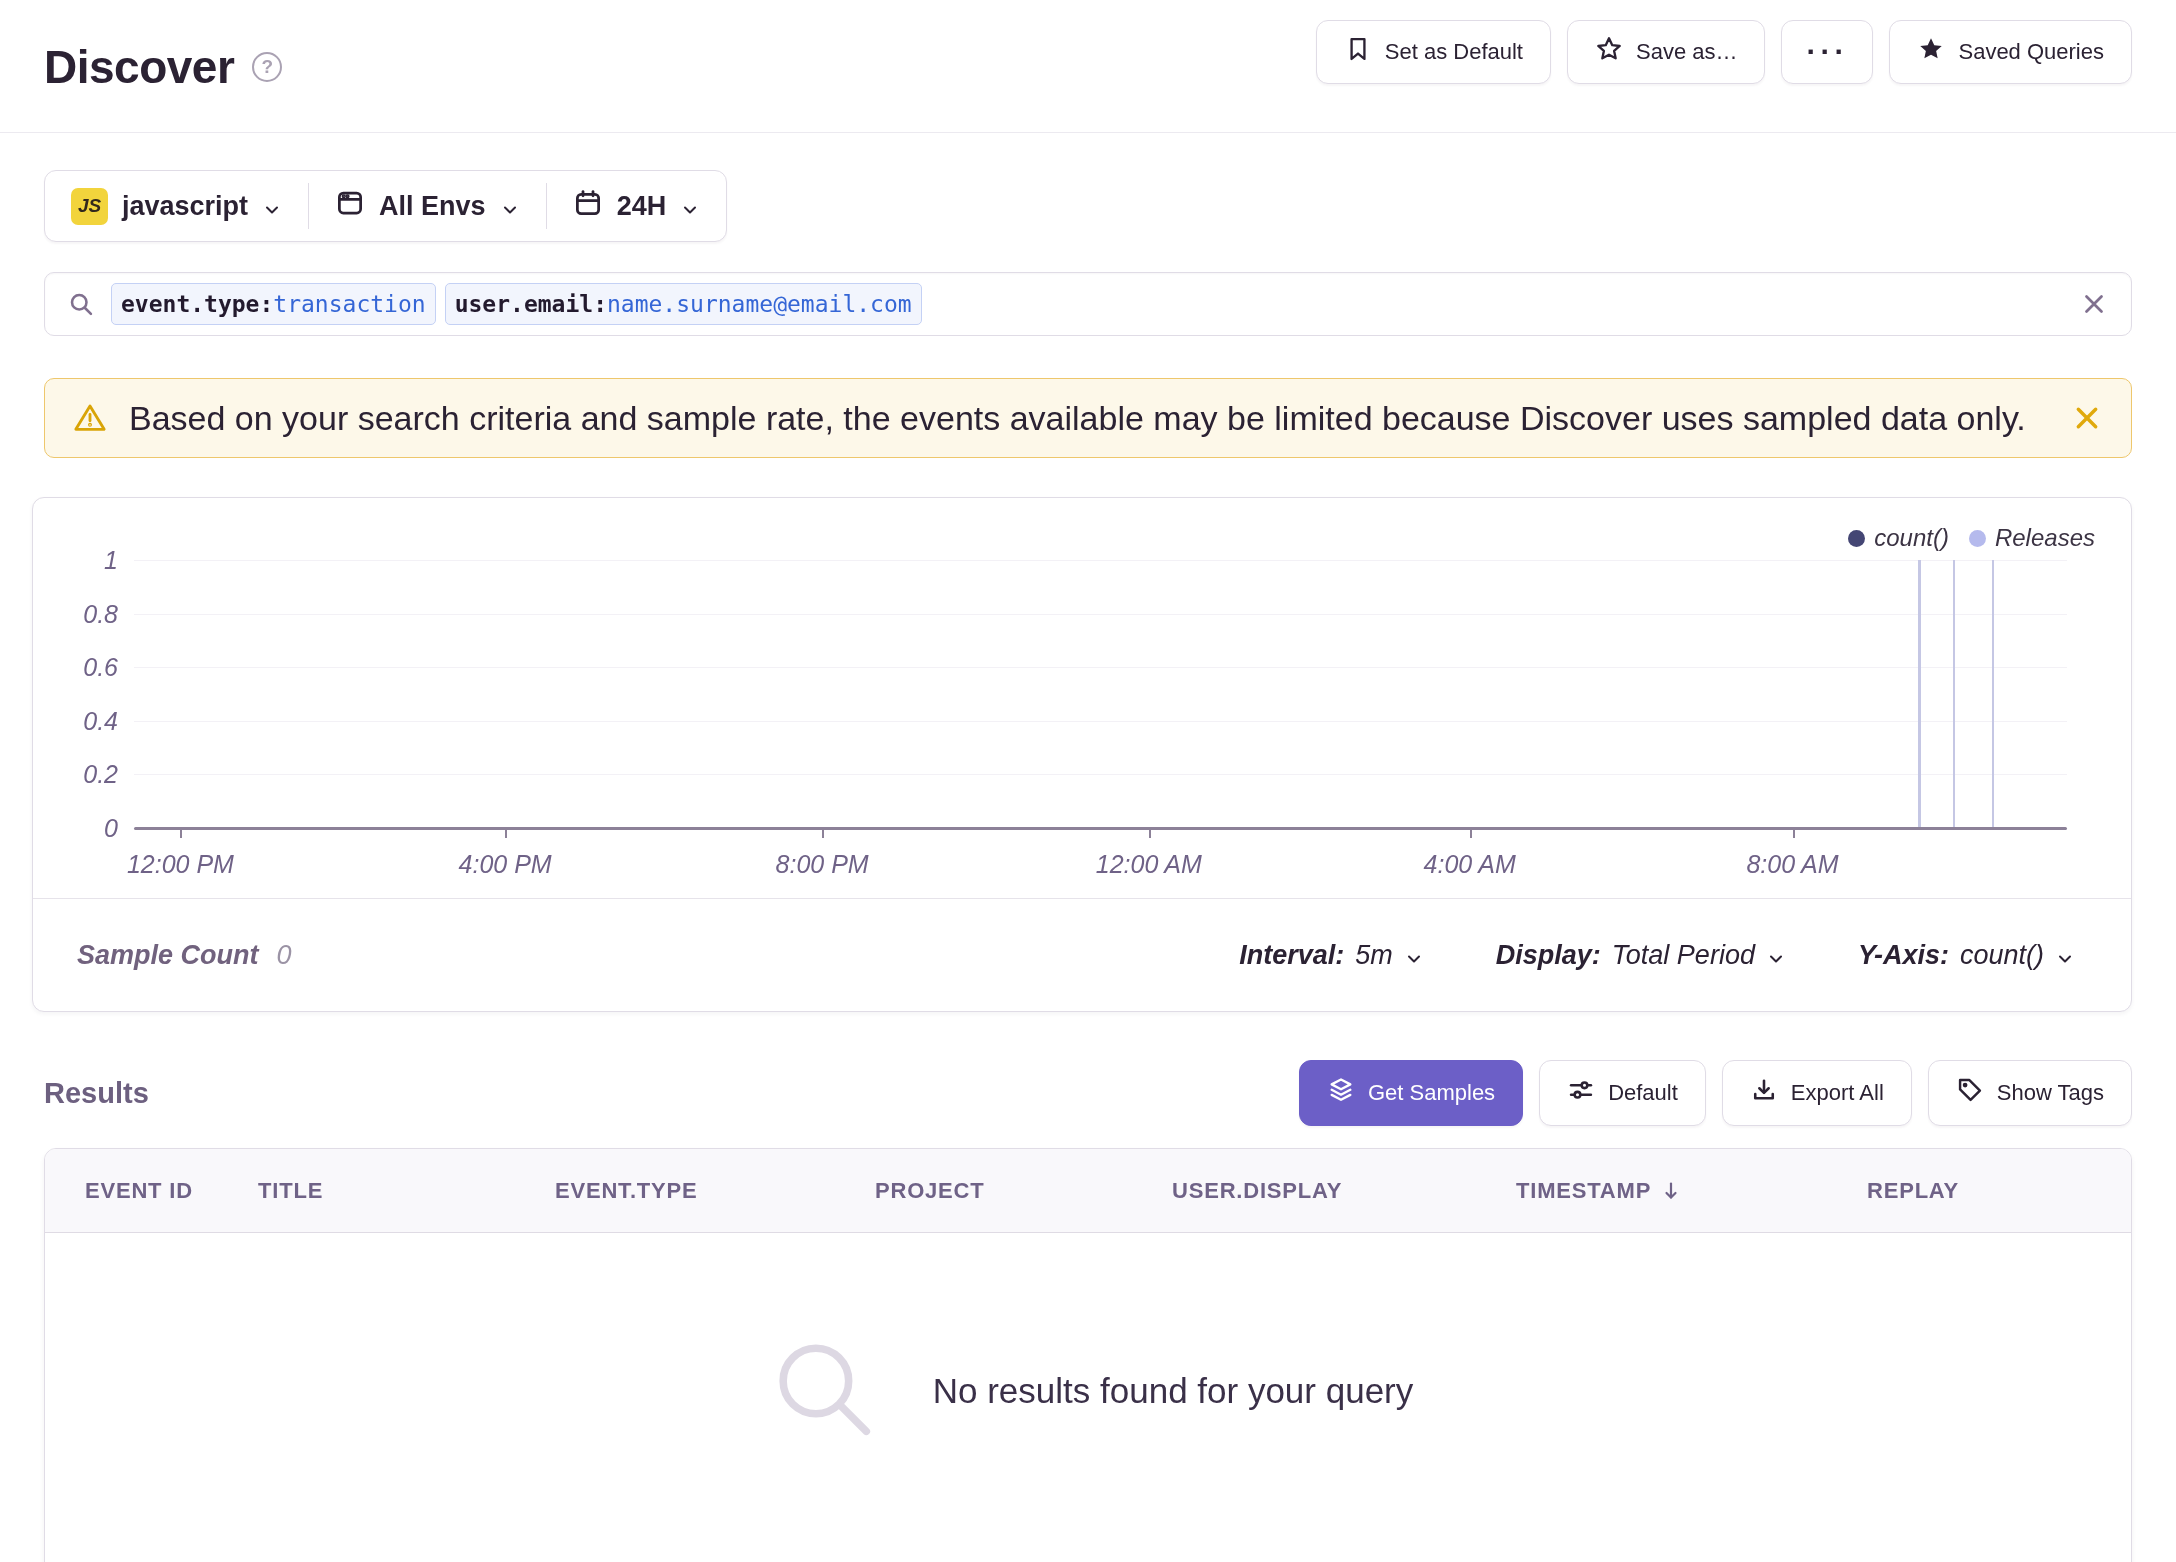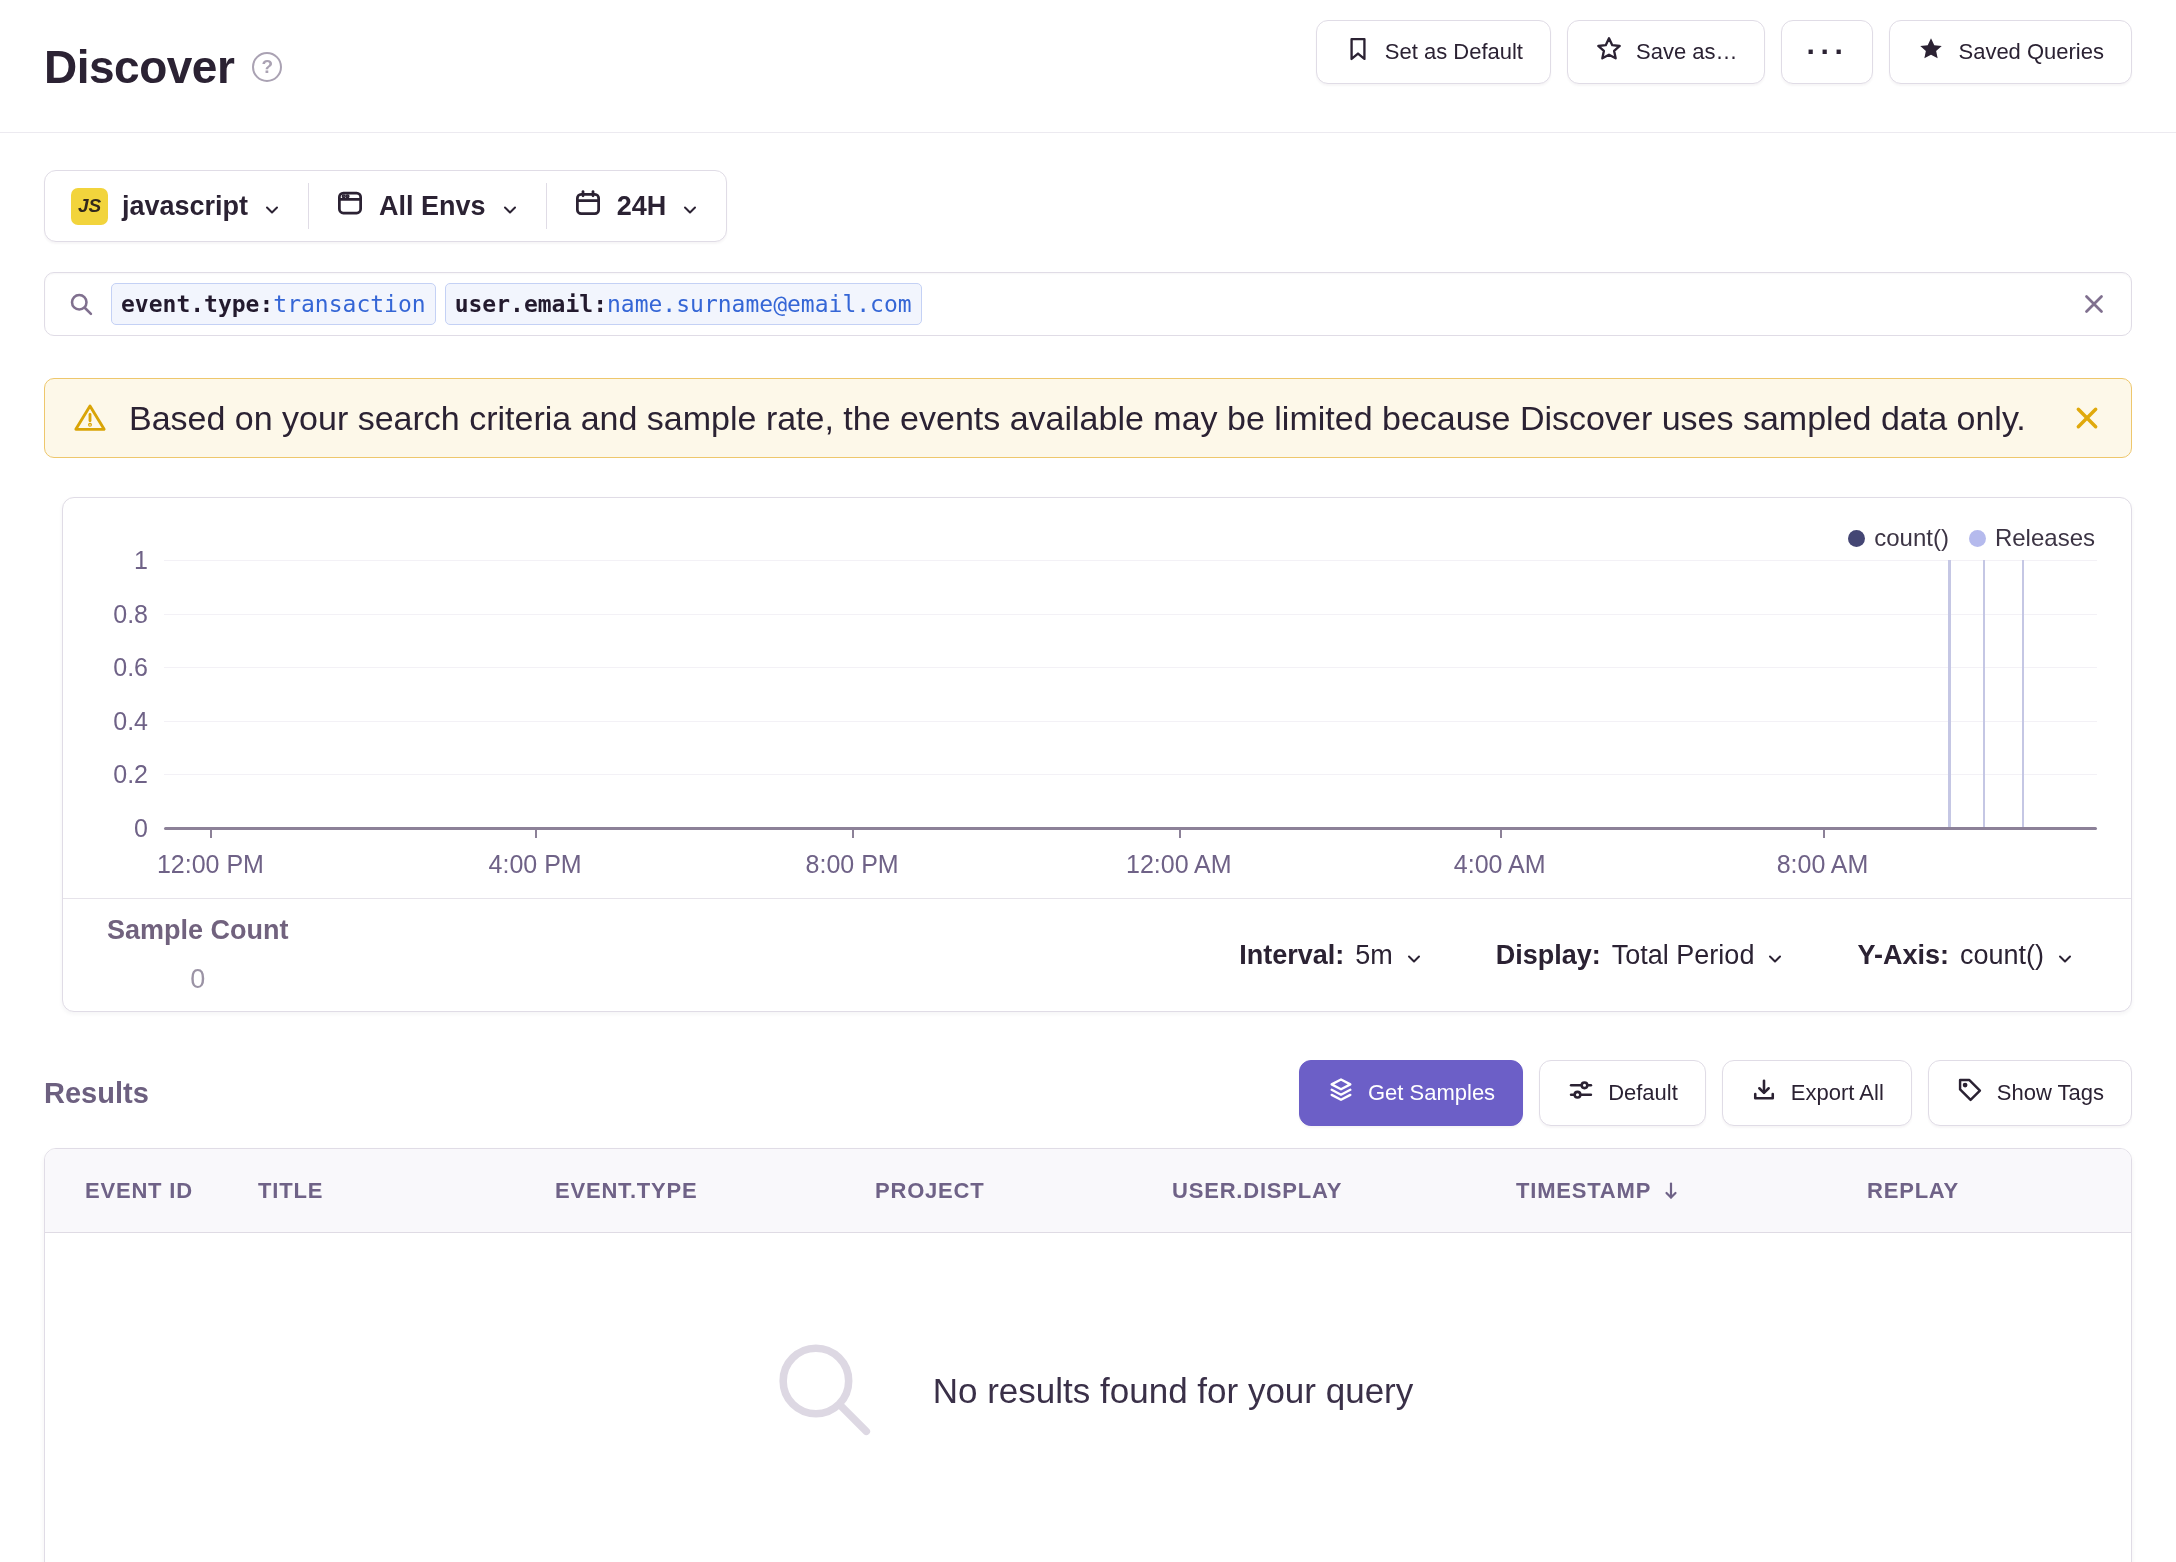--- a/index.html
+++ b/index.html
@@ -45,35 +45,35 @@
   .clear-x { width:30px; height:30px; color:#80708f; flex:none; cursor:pointer; }
 
   
   .banner { position:absolute; left:44px; right:44px; top:378px; height:80px; background:#fdf8e9;
     border:1.5px solid #eec76c; border-radius:10px; display:flex; align-items:center; padding:0 28px; gap:22px; }
   .banner .warn-ic { width:34px; height:34px; color:#d9a406; flex:none; }
   .banner-text { font-size:34px; color:#2b2233; flex:1; }
   .banner .close-ic { width:32px; height:32px; color:#e0a90c; flex:none; cursor:pointer; }
 
   
-  .chart-panel { position:absolute; left:62px; right:44px; top:497px; height:515px; background:#fff;
-    border:1.5px solid #e0dce6; border-radius:12px; box-shadow:0 2px 4px rgba(43,34,51,0.05); }
+  .chart-panel { position:absolute; left:32px; right:44px; top:497px; height:515px; background:#fff;
+    border:1.5px solid #e0dce6; border-radius:12px; box-shadow:0 2px 4px rgba(43,34,51,0.05);font-style:italic; }
   .legend { position:absolute; top:26px; right:36px; display:flex; align-items:center; gap:20px; font-size:24px; color:#3c3444; }
   .legend-item { display:flex; align-items:center; gap:9px; cursor:pointer; }
   .dot { width:17px; height:17px; border-radius:50%; }
   .plot { position:absolute; left:101px; top:62px; width:1933px; height:268px; }
   .gridline { position:absolute; left:0; right:0; height:1px; background:#f3f1f6; }
   .xaxis { position:absolute; left:0; right:0; bottom:-2px; height:3px; background:#8c8198; border-radius:2px; }
   .ytick-label { position:absolute; right:calc(100% + 16px); transform:translateY(-50%); font-size:25px; color:#6f6287; }
   .xtick { position:absolute; top:100%; width:2px; height:10px; background:#8c8198; }
   .xtick-label { position:absolute; top:calc(100% + 22px); transform:translateX(-50%); font-size:25px; color:#6f6287; white-space:nowrap; }
   .release-line { position:absolute; top:0; bottom:0; width:2.5px; background:#c5c7e4; }
   .chart-footer { position:absolute; left:0; right:0; bottom:0; height:113px; border-top:1px solid #e6e3ea;
     display:flex; align-items:center; justify-content:space-between; padding:0 56px 0 44px; }
-  .sample-count { display:flex; align-items:center; gap:18px;flex-direction:column; }
+  .sample-count { display:flex; align-items:center; gap:18px; }
   .sample-count .sc-label { font-size:27px; font-weight:700; color:#71627e; }
   .sample-count .sc-value { font-size:27px; color:#9b93a5; }
   .cf-controls { display:flex; align-items:center; gap:72px; }
   .cf-group { display:flex; align-items:center; gap:11px; font-size:27px; cursor:pointer; }
   .cf-group .cf-label { font-weight:700; color:#2b2233; }
   .cf-group .cf-value { color:#2b2233; }
 
   
   .results-row { position:absolute; left:44px; right:44px; top:1056px; height:74px; display:flex; align-items:center; }
   .results-heading { font-size:29px; font-weight:600; color:#6d6080; }

